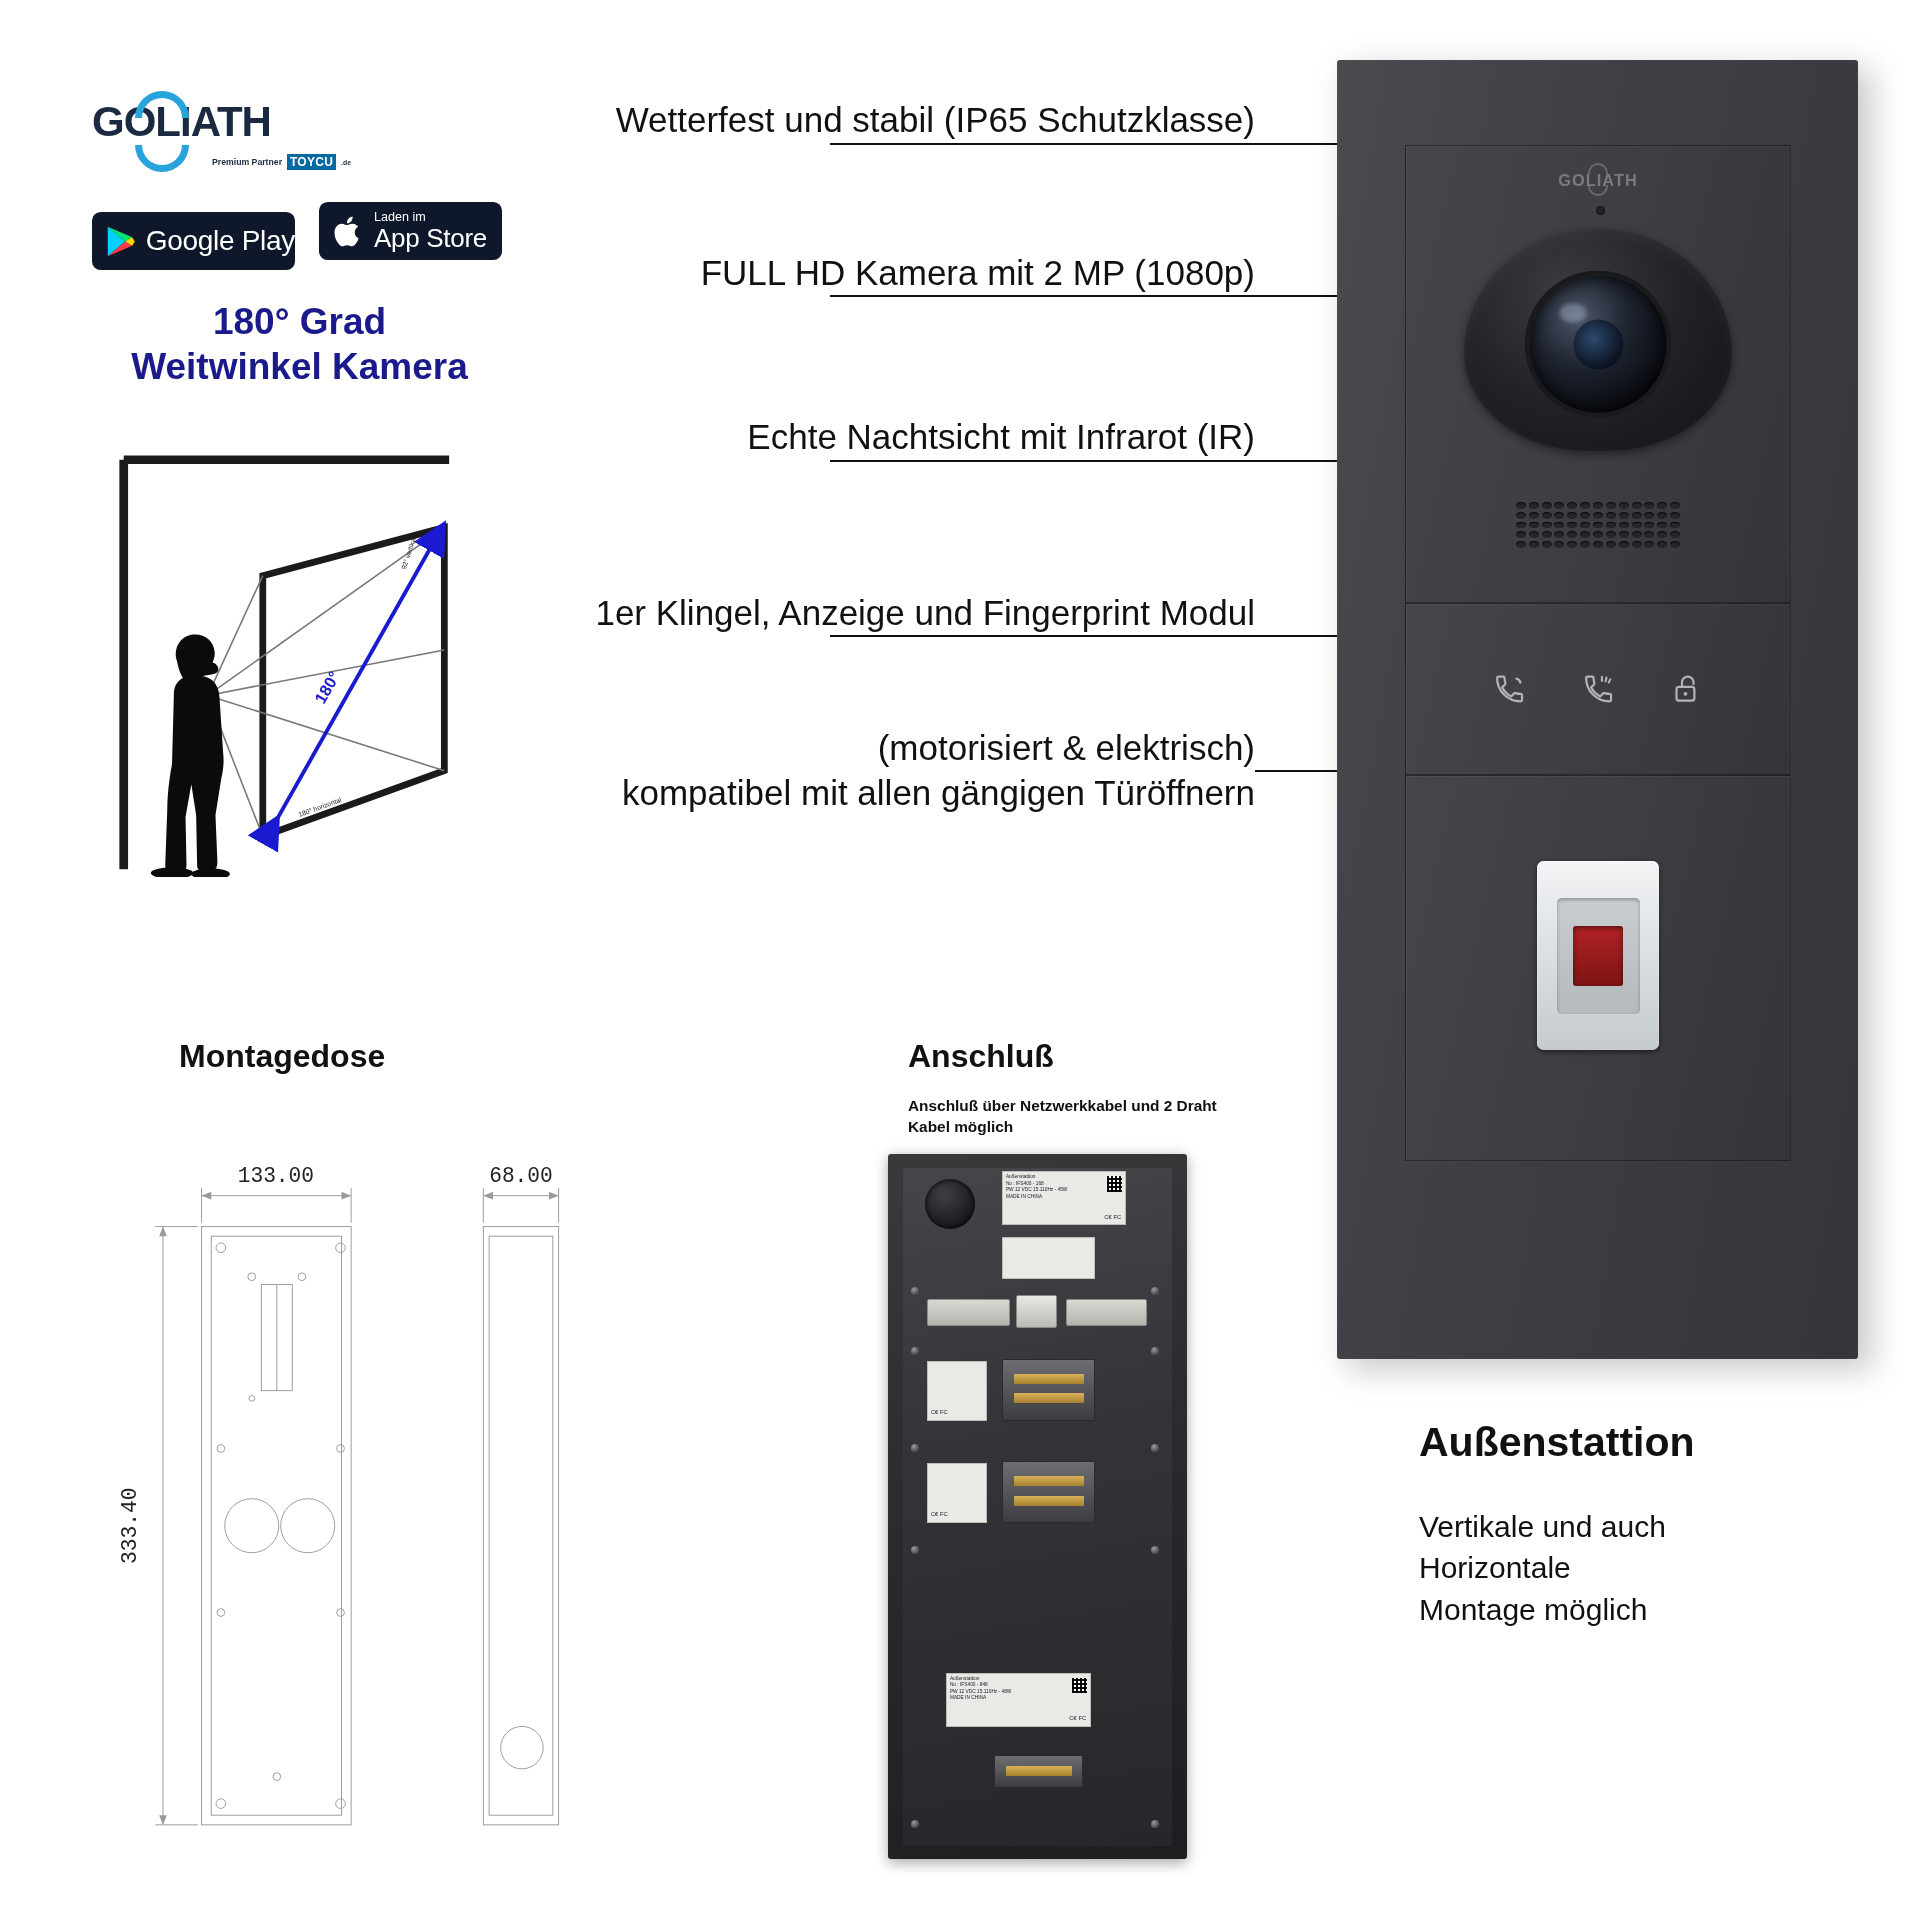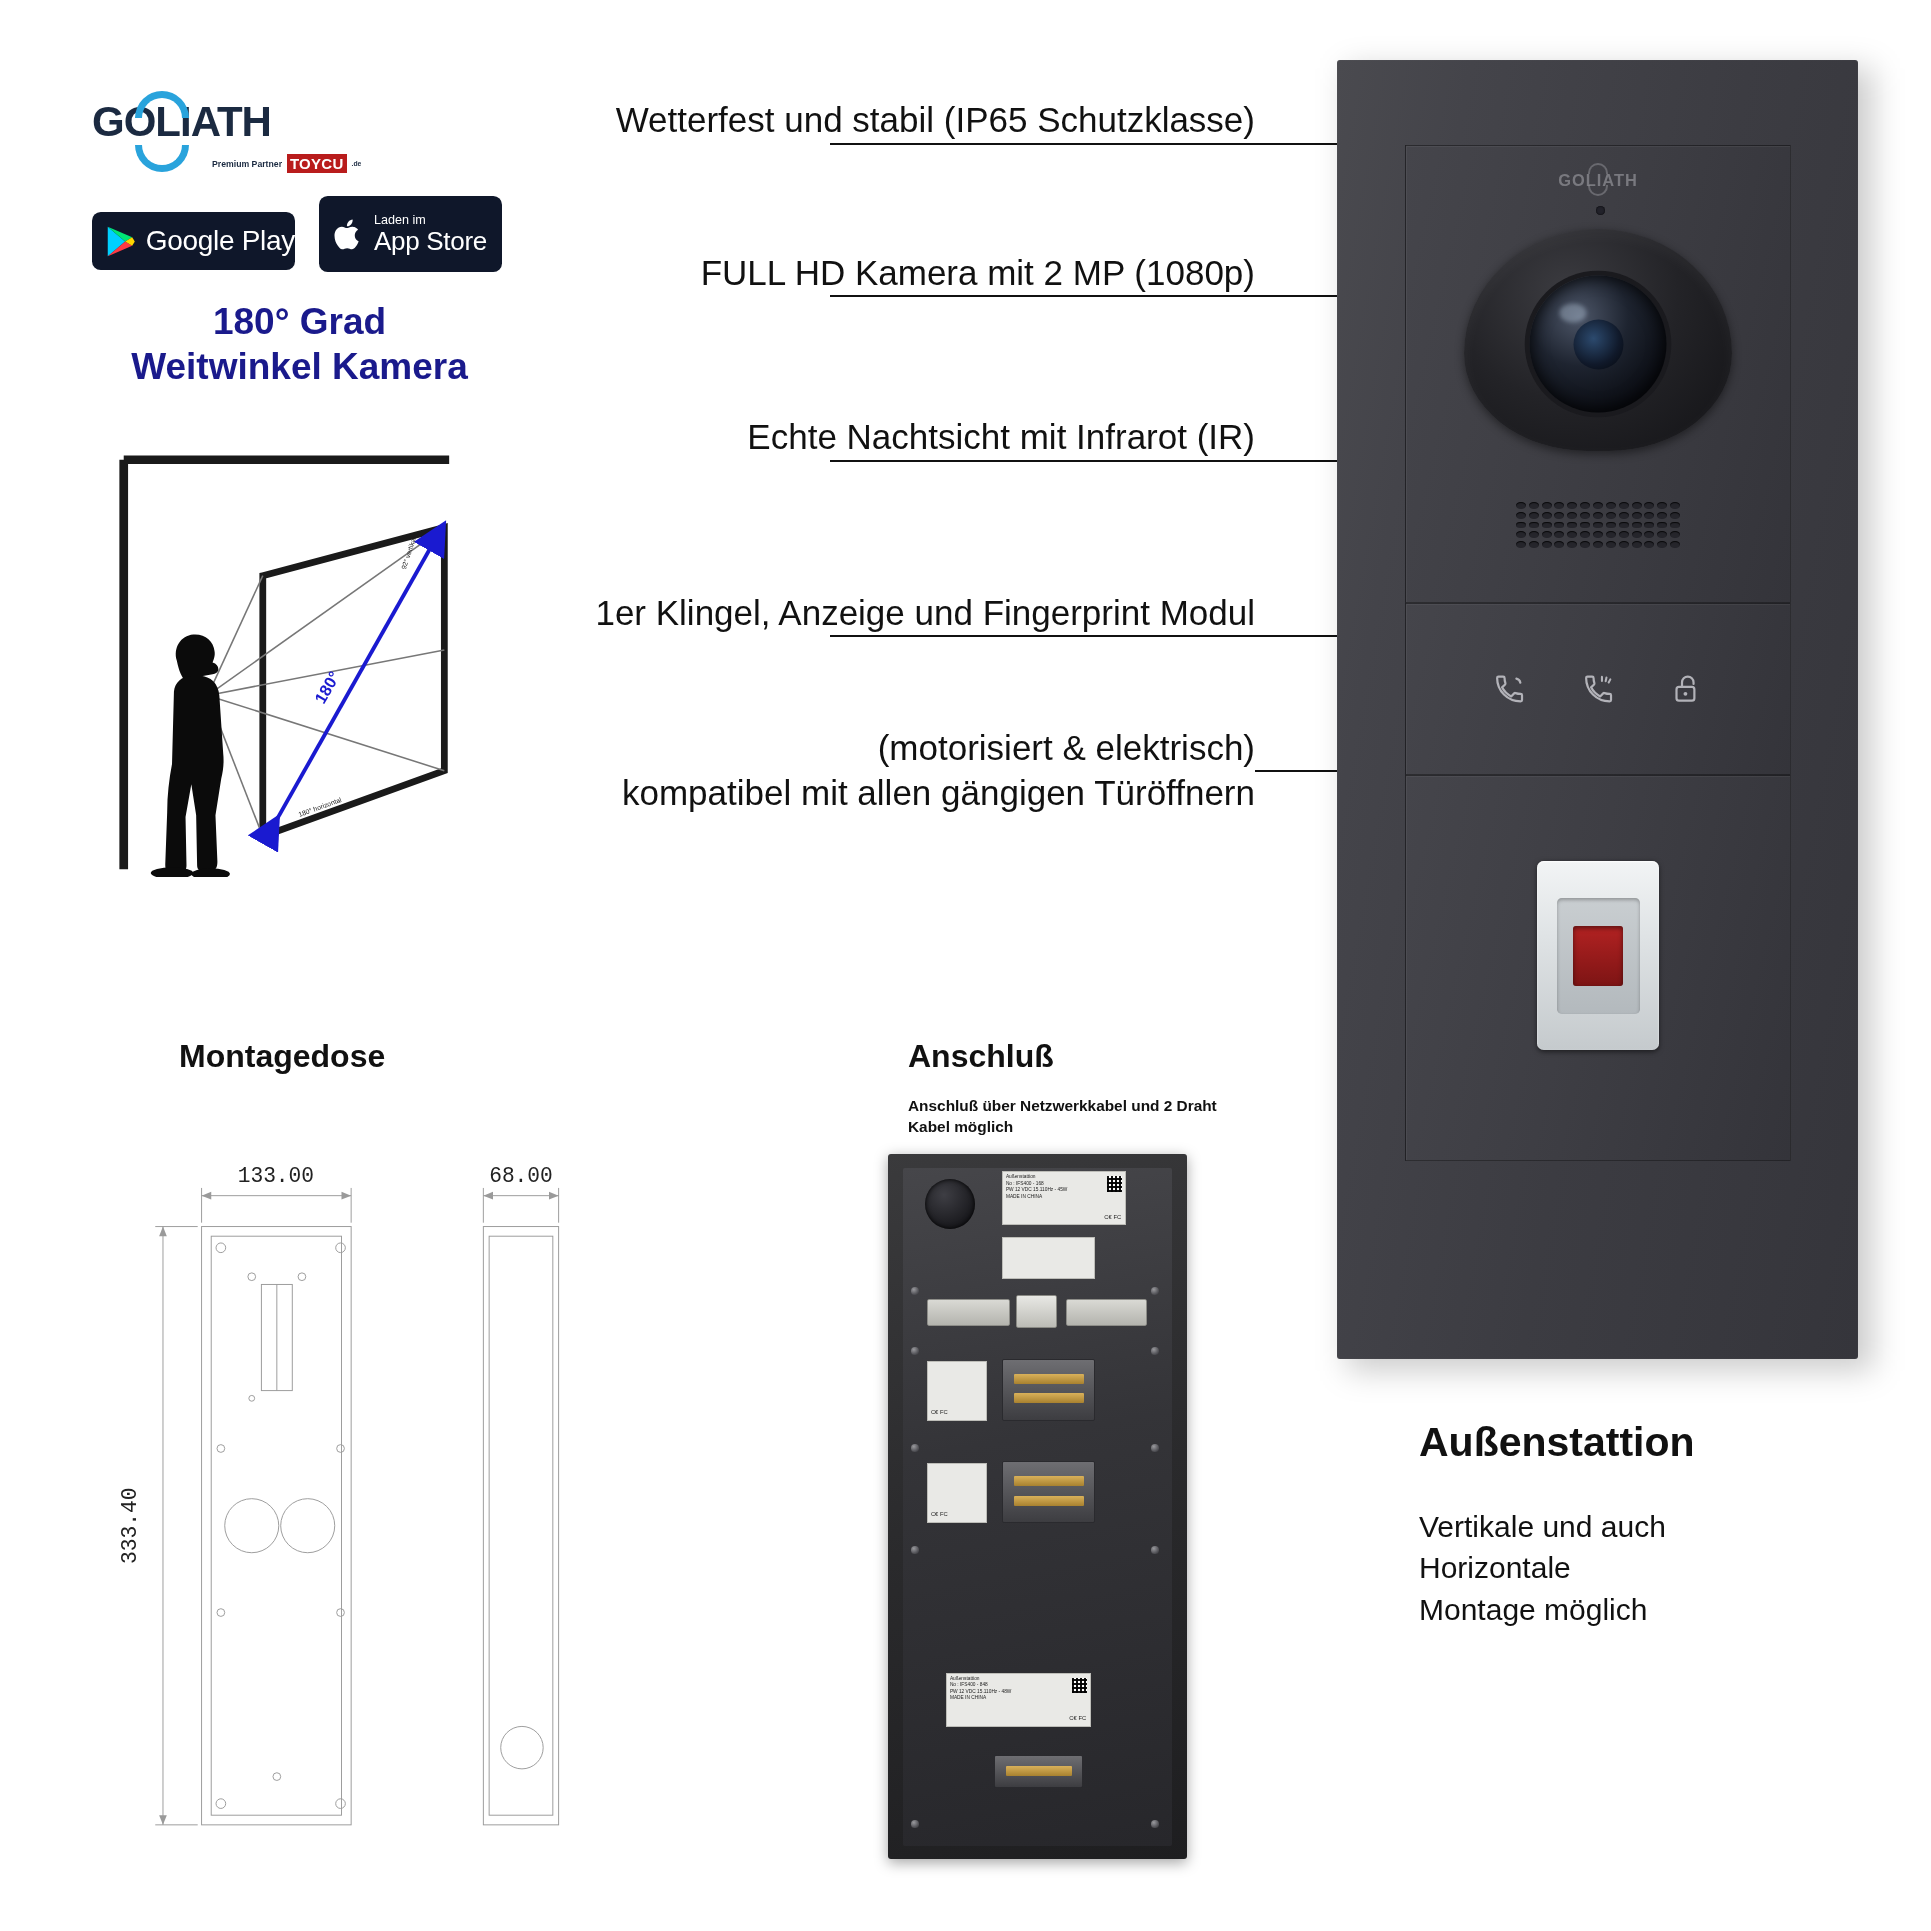--- a/index.html
+++ b/index.html
@@ -24,32 +24,32 @@
     border:7.7px solid #29a3dc;
   }
   .logo-arc-top { top:-9.7px; border-radius:54px 54px 0 0; border-bottom:none; }
   .logo-arc-bot { top:44px; border-radius:0 0 54px 54px; border-top:none; }
   .logo-sub {
     position:absolute; left:120px; top:53px; white-space:nowrap;
     font-size:8.7px; font-weight:bold; color:#1b2a41;
     display:flex; align-items:center; gap:5px;
   }
   .toycu-badge {
-    background:#b91c1c; color:#fff; font-size:15px; font-weight:bold;
+    background:#0369a1; color:#fff; font-size:12px; font-weight:bold;
     padding:1px 2.9px; letter-spacing:0.3px;
   }
   .toycu-de { font-size:6.8px; color:#1b2a41; }
 
   
   .badge {
     position:absolute; background:#0f172a; border-radius:8.7px;
     display:flex; align-items:center; color:#fff;
   }
   #badge-google { left:92px; top:212px; width:203px; height:58px; padding-left:13.5px; gap:10.6px; }
-  #badge-apple  { left:319px; top:196px; width:183px; height:76px; padding-left:15.4px; gap:10.6px; }
+  #badge-apple  { left:319px; top:202px; width:183px; height:58px; padding-left:15.4px; gap:10.6px; }
   .badge-texts { display:flex; flex-direction:column; justify-content:center; line-height:1; }
   .badge-small { font-size:12.6px; font-weight:normal; margin-bottom:1.9px; }
   .badge-big { font-size:26px; font-weight:500; letter-spacing:-0.3px; white-space:nowrap; }
   .badge-big-lg { font-size:28px; }
 
   
   .headline {
     position:absolute; left:92px; top:299px; width:415px;
     text-align:center; color:#1a1a8c;
     font-size:37px; font-weight:bold; line-height:1.22;

